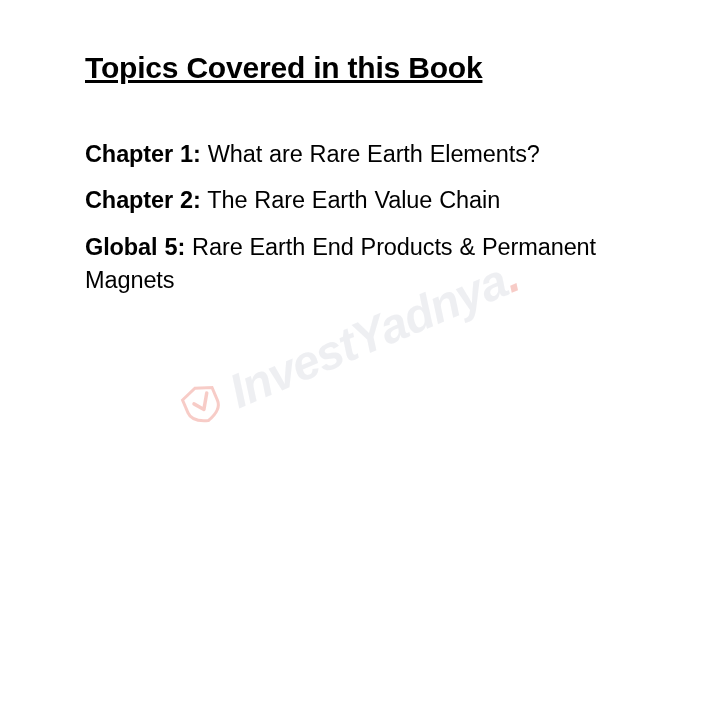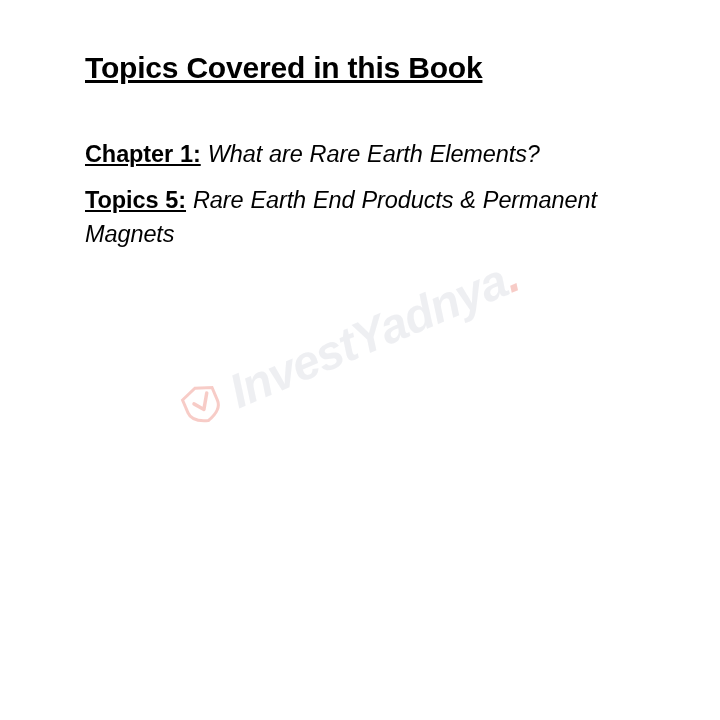--- a/index.html
+++ b/index.html
@@ -34,25 +34,23 @@
   }
   .toc-item {
     font-size: 23.5px;
     line-height: 1.42;
     margin-bottom: 13px;
     letter-spacing: -0.1px;
     word-spacing: 0.5px;
   }
   .toc-label {
     font-weight: bold;
-    text-decoration: underline;
   }
   .toc-text {
     font-weight: normal;
-    font-style: italic;
   }
   .toc-item.glossary {
     font-weight: bold;
     margin-top: 4px;
   }
   
   .watermark {
     position: absolute;
     left: 170px;
     top: 250px;
@@ -90,25 +88,28 @@
 <div class="page">
 
   <h1 class="page-title">Topics Covered in this Book</h1>
 
   <div class="toc">
 
     <div class="toc-item">
       <span class="toc-label">Chapter 1:</span><span class="toc-text"> What are Rare Earth Elements?</span>
     </div>
 
+    <div class="toc-item">
+      <span class="toc-label">Chapter 2:</span><span class="toc-text"> The Rare Earth Value Chain</span>
+    </div>
 
 
 
     <div class="toc-item">
-      <span class="toc-label">Topics 5:</span><span class="toc-text"> Rare Earth End Products &amp; Permanent Magnets</span>
+      <span class="toc-label">Global 5:</span><span class="toc-text"> Rare Earth End Products &amp; Permanent Magnets</span>
     </div>
 
 
 
   </div>
 
   <div class="watermark">
     <svg class="wm-mark" viewBox="0 0 42 42">
       <path d="M4 10 L20 4 L36 10 L36 24 Q36 34 20 39 Q4 34 4 24 Z" fill="none" stroke="#e8594a" stroke-width="3"></path>
       <path d="M13 18 L20 27 L29 13" fill="none" stroke="#e8594a" stroke-width="3.5" stroke-linecap="round" stroke-linejoin="round"></path>

